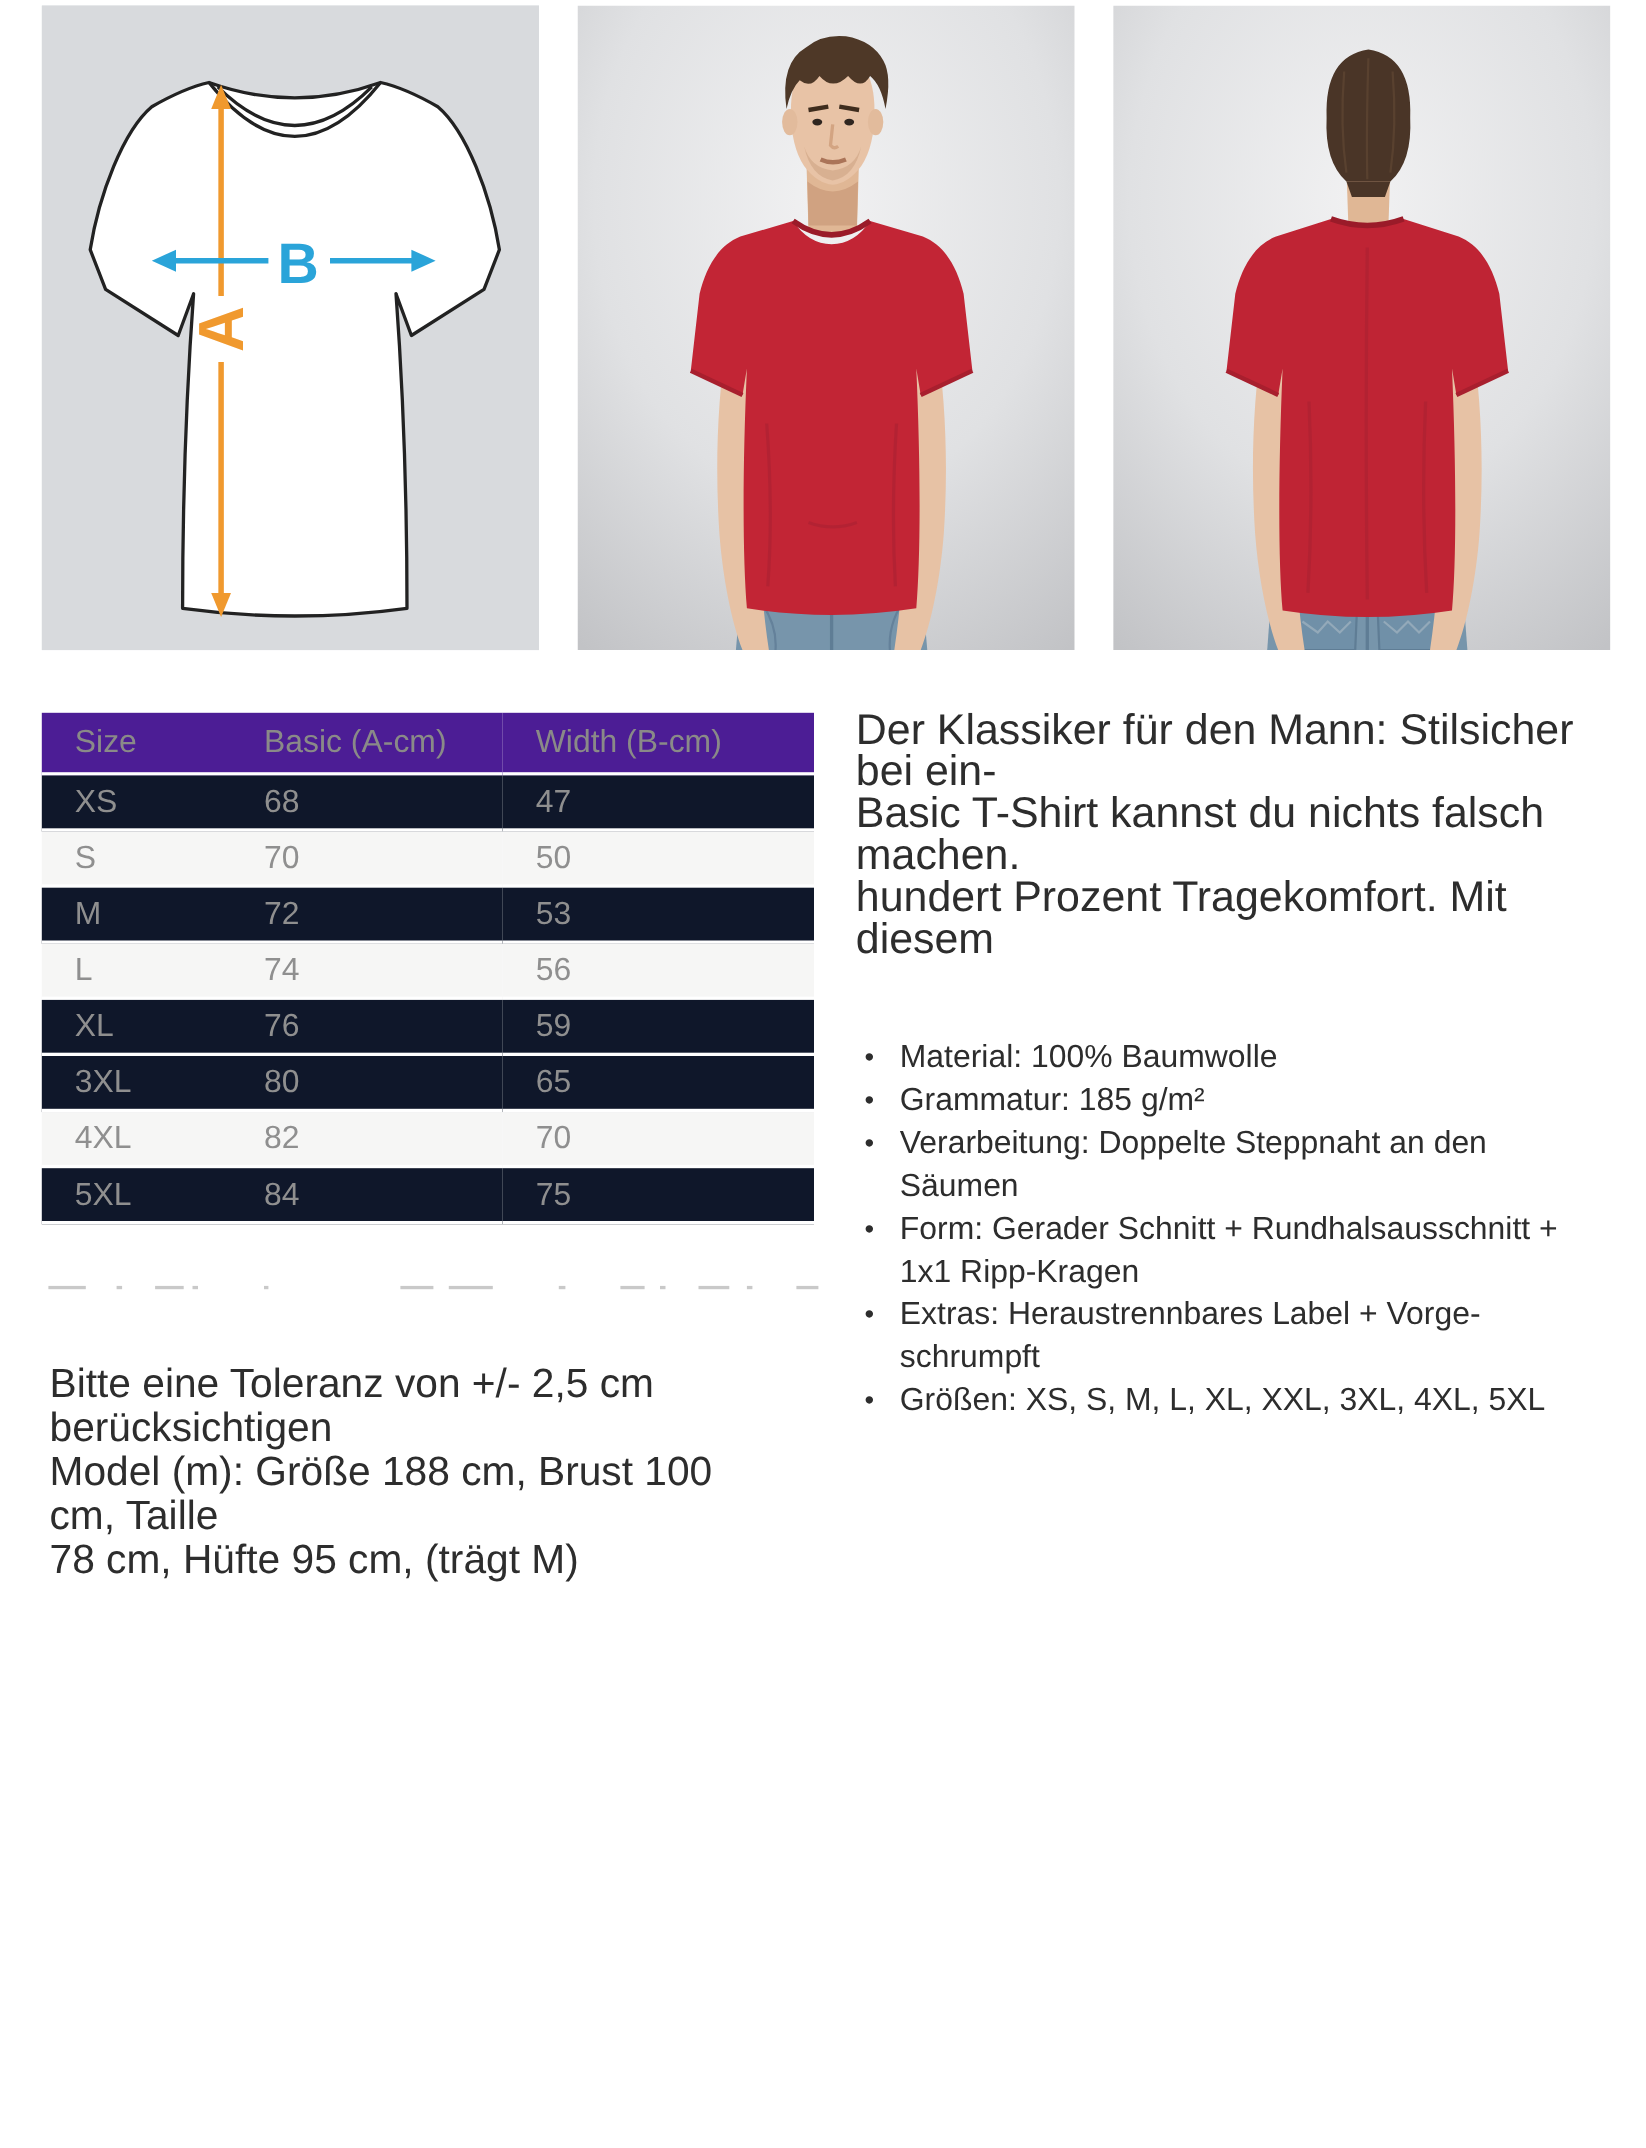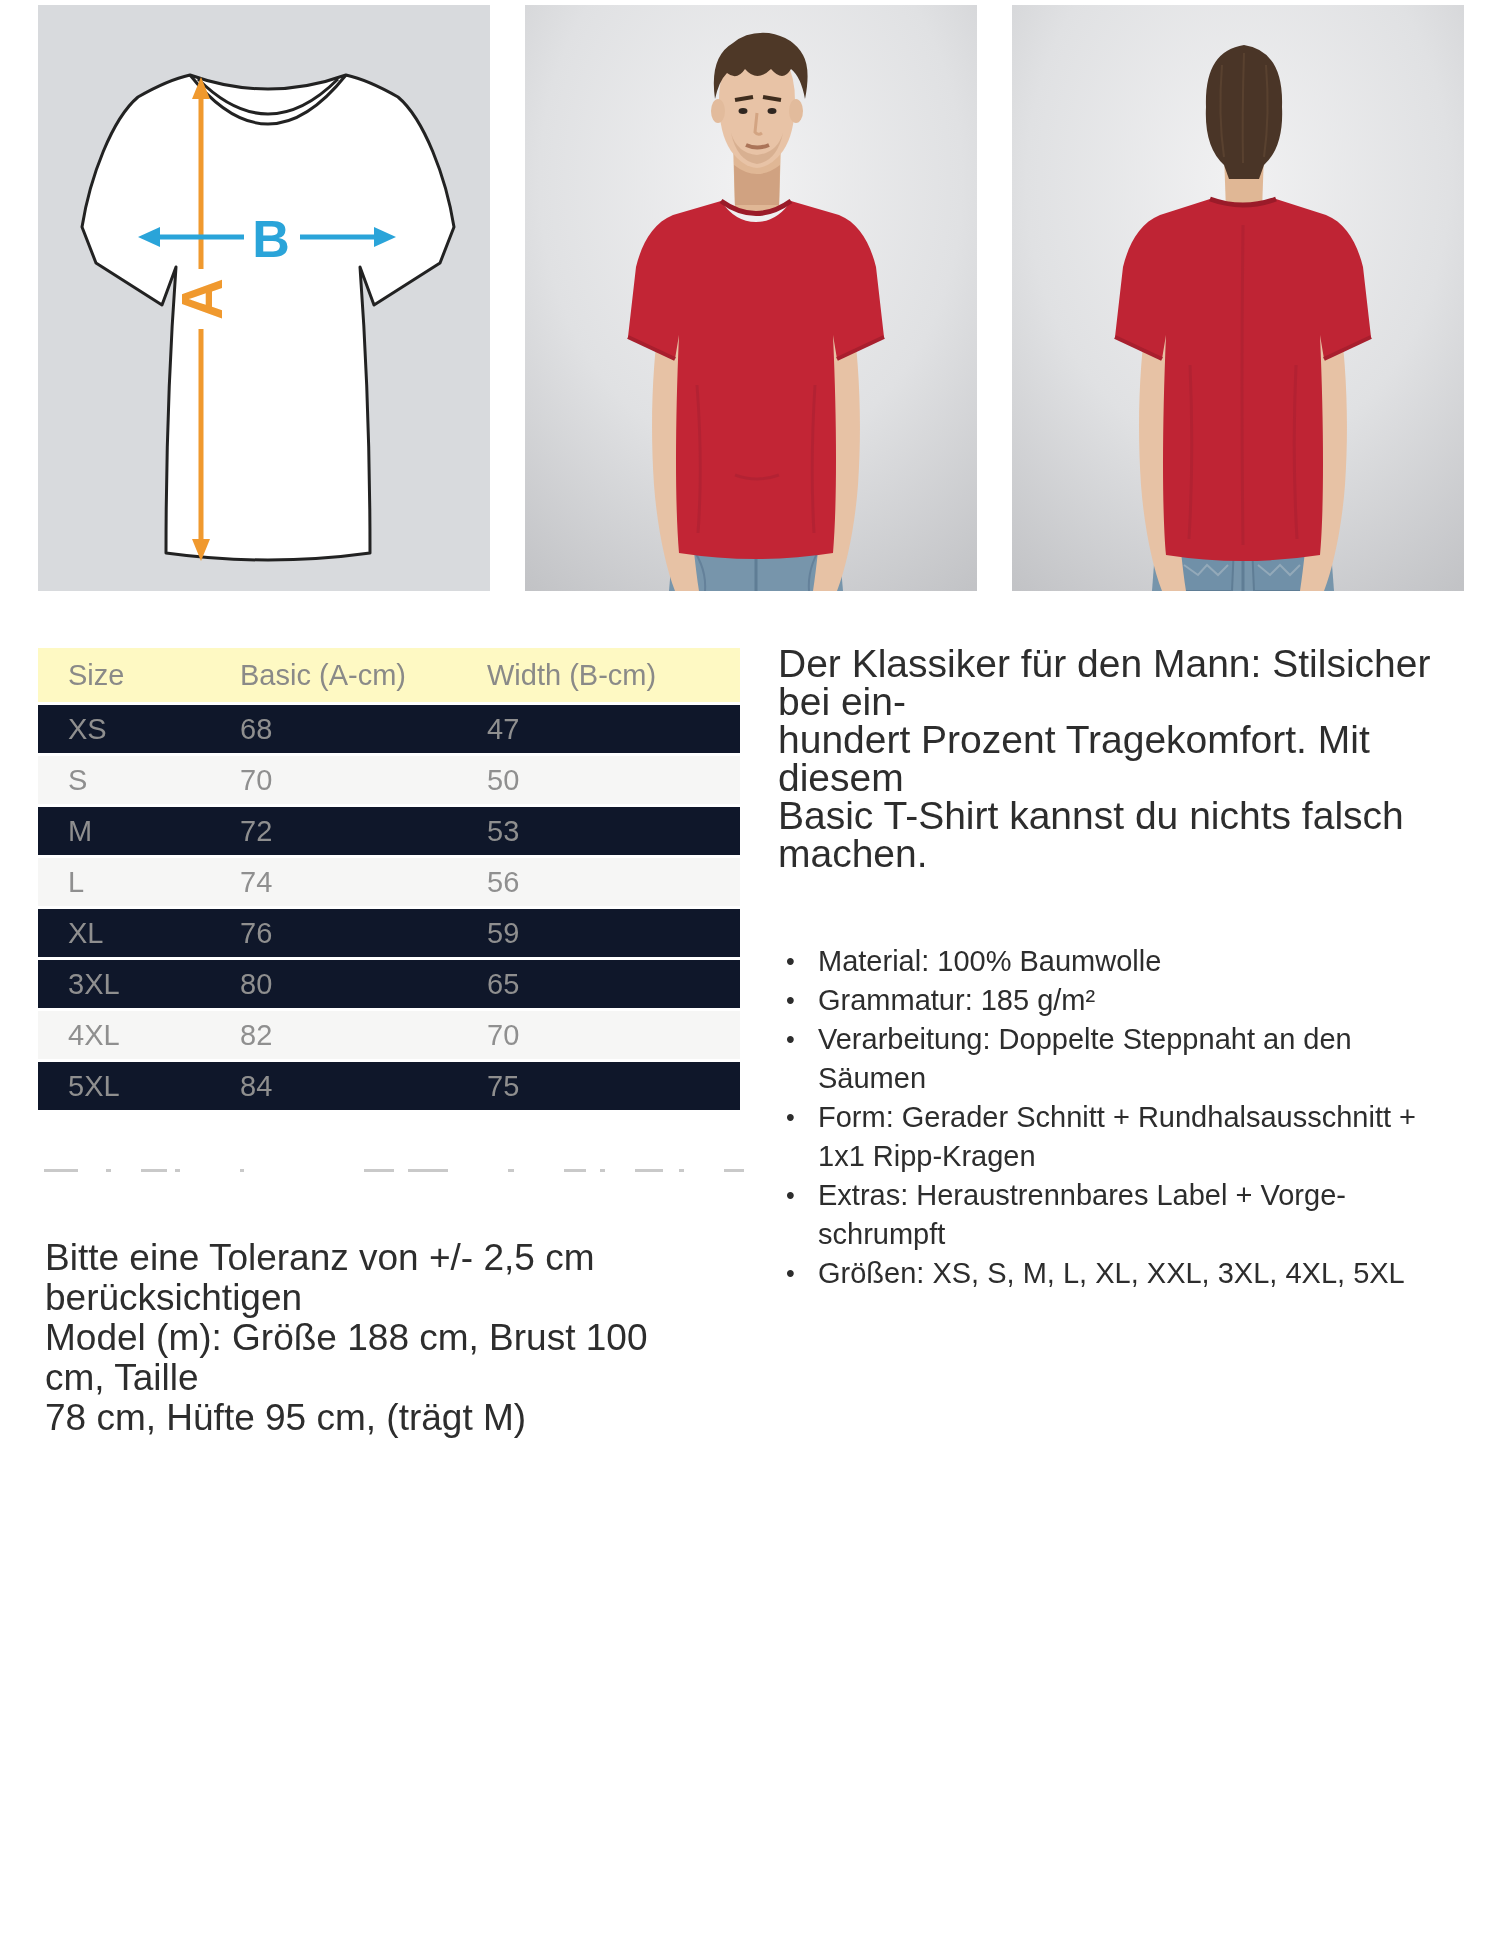--- a/index.html
+++ b/index.html
@@ -13,21 +13,21 @@
   #media-back    { left:1012px; }
   figure.media svg { display:block; width:100%; height:100%; }
 
   
   table.size-table {
     position:absolute; left:38px; top:648px; width:702px;
     border-collapse:separate; border-spacing:0; table-layout:fixed;
     font-size:29px; color:#8f8f8f;
   }
   table.size-table th {
-    text-align:left; font-weight:400; background:#fef9c3; color:#8a8a88;
+    text-align:left; font-weight:400; background:#4c1d95; color:#8a8a88;
     height:54px; padding:0 0 0 30px; border-bottom:3px solid #fff;margin-left:24px;
   }
   table.size-table td {
     height:48px; padding:0 0 0 30px; border-bottom:3px solid #fff;
   }
   tr.row-dark  td { background:#0f172a; }
   tr.row-light td { background:#f6f6f5; }
 
   
   .crop-strip { position:absolute; left:38px; top:1169px; width:702px; height:6px; display:flex; align-items:flex-start; }
@@ -251,22 +251,22 @@
     <span class="dash" style="width:22px;margin-left:50px"></span>
     <span class="dash" style="width:5px;margin-left:14px"></span>
     <span class="dash" style="width:28px;margin-left:30px"></span>
     <span class="dash" style="width:5px;margin-left:16px"></span>
     <span class="dash" style="width:20px;margin-left:40px"></span>
   </div>
 
   <section class="description">
     <p class="intro">
       <span class="line">Der Klassiker für den Mann: Stilsicher bei ein-</span>
+      <span class="line">Basic T-Shirt kannst du nichts falsch machen.</span>
       <span class="line">hundert Prozent Tragekomfort. Mit diesem</span>
-      <span class="line">Basic T-Shirt kannst du nichts falsch machen.</span>
     </p>
     <ul class="bullets">
       <li>
         <span class="dot">•</span>
         <span class="btext">Material: 100% Baumwolle</span>
       </li>
       <li>
         <span class="dot">•</span>
         <span class="btext">Grammatur: 185 g/m²</span>
       </li>

